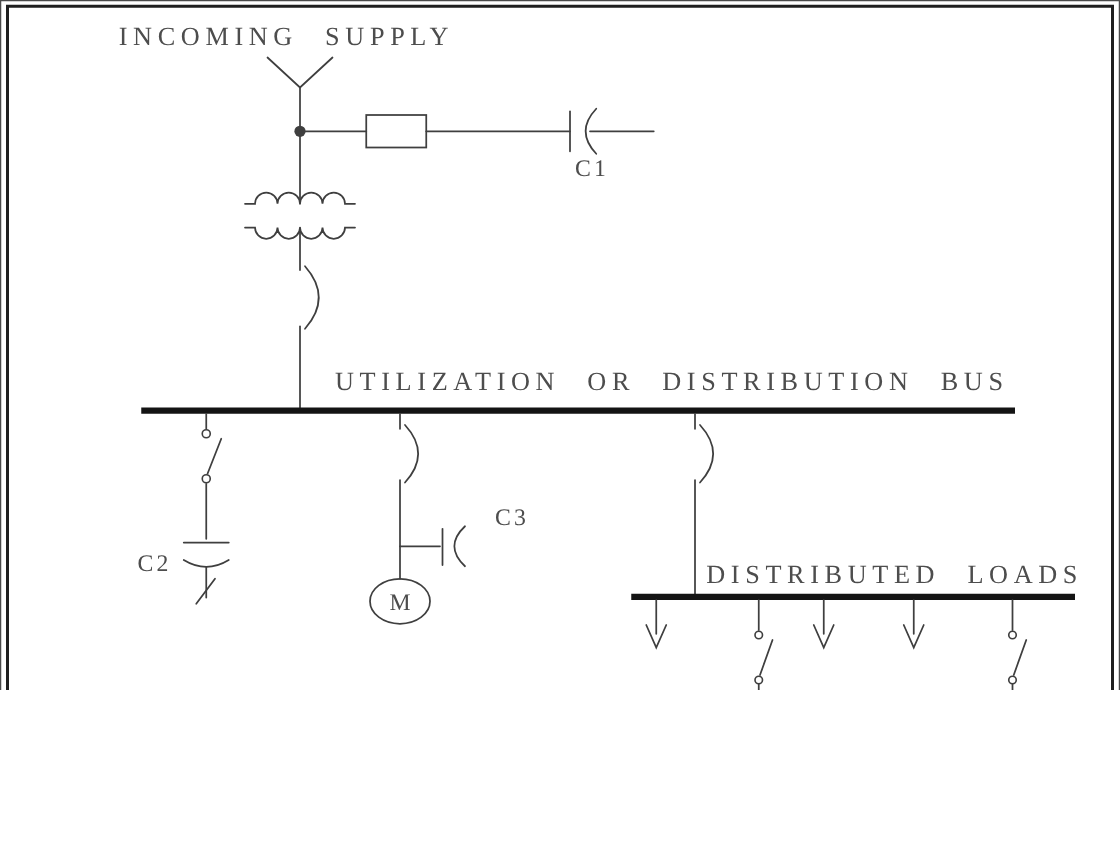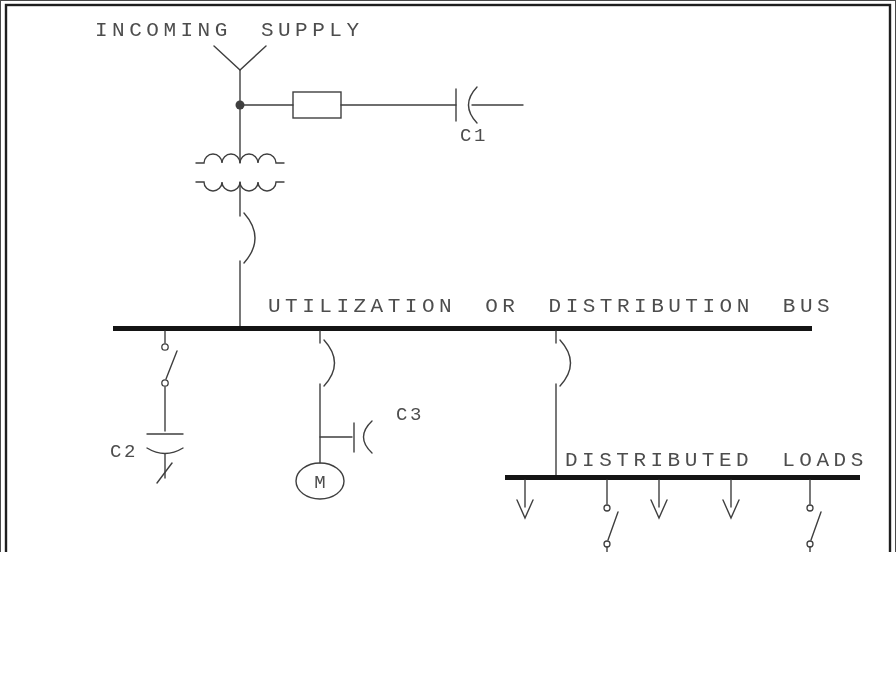--- a/index.html
+++ b/index.html
@@ -1,20 +1,20 @@
 <!DOCTYPE html>
 <html><head>
 <meta charset="utf-8">
 <style>
   html,body{margin:0;padding:0;background:#ffffff;}
   .canvas{
     position:relative;
     width:896px;height:552px;
     background:#ffffff;
-    font-family:Liberation Mono, monospace;
+    font-family:Liberation Serif, serif;
     overflow:hidden;
   }
   svg{display:block;}
   .ln{stroke:#3f3f3f;stroke-width:1.4;fill:none;stroke-linecap:round;}
   .bus{stroke:#141414;stroke-width:5;fill:none;stroke-linecap:butt;}
   .frame{stroke:#1f1f1f;stroke-width:2.4;fill:none;}
   .edge{stroke:#4a4a4a;stroke-width:1;fill:none;}
   .dot{fill:#3f3f3f;stroke:none;}
   .contact{stroke:#3f3f3f;stroke-width:1.3;fill:#ffffff;}
   text{fill:#4d4d4d;}

